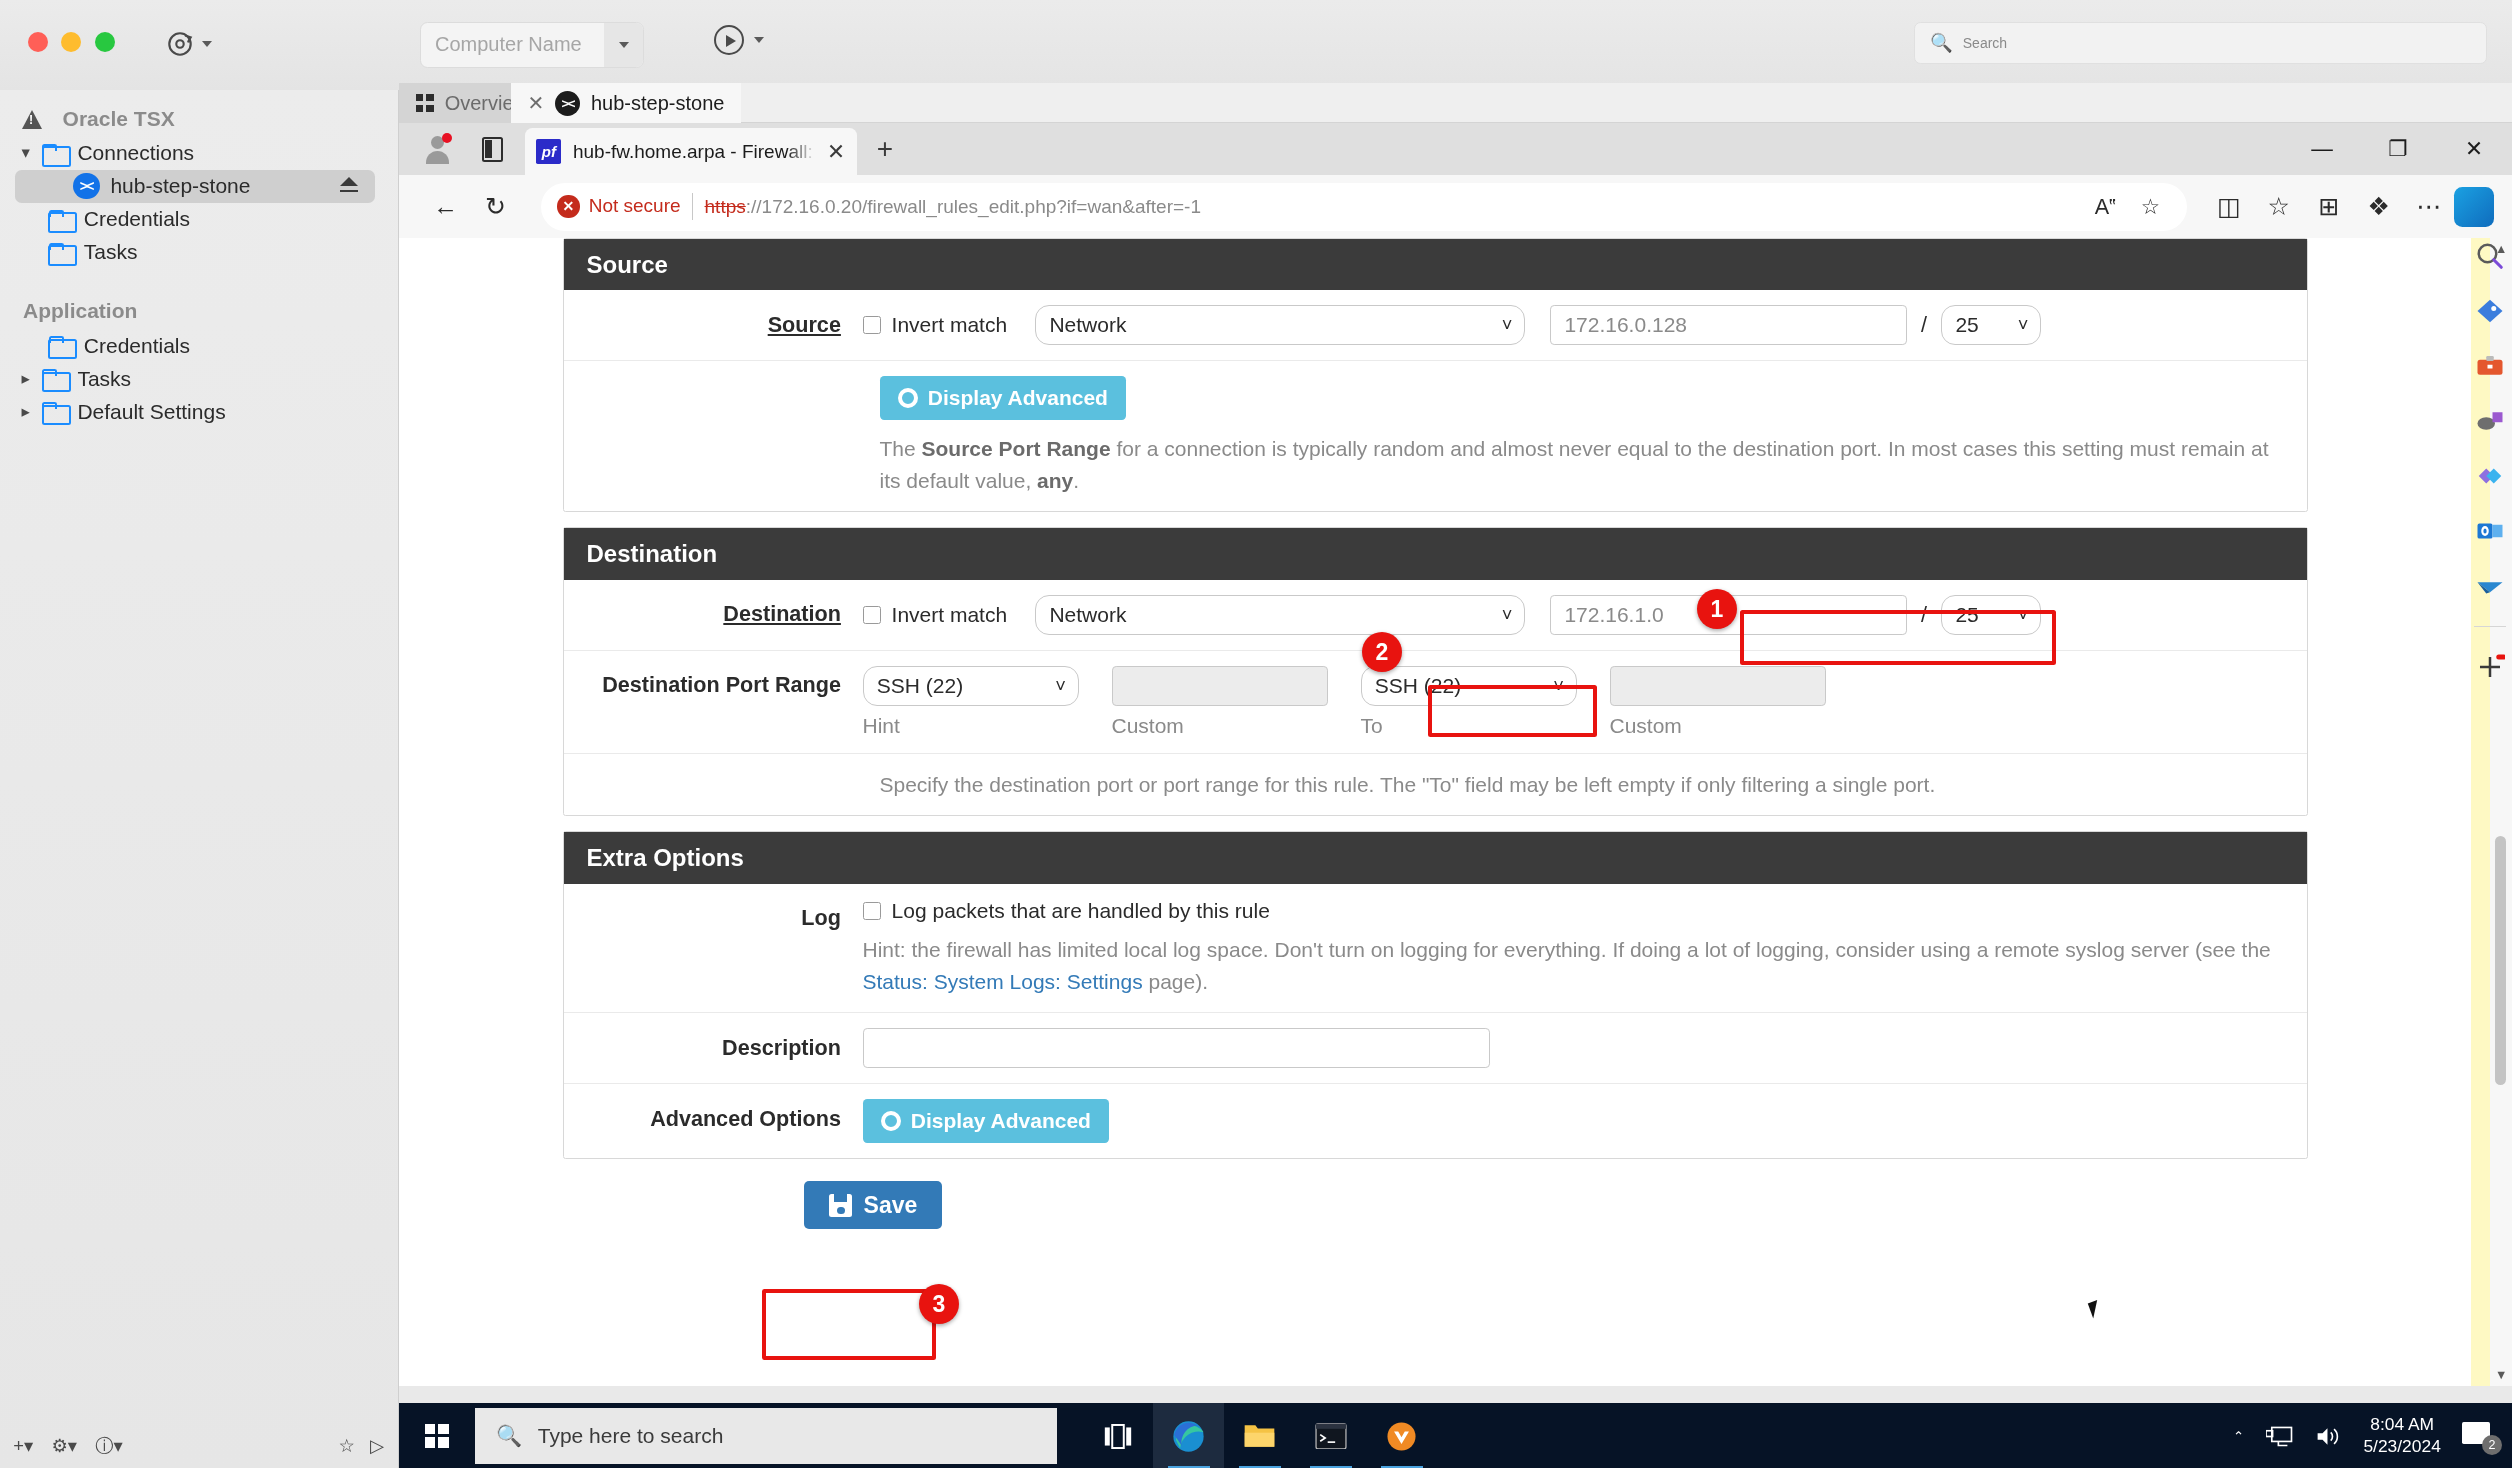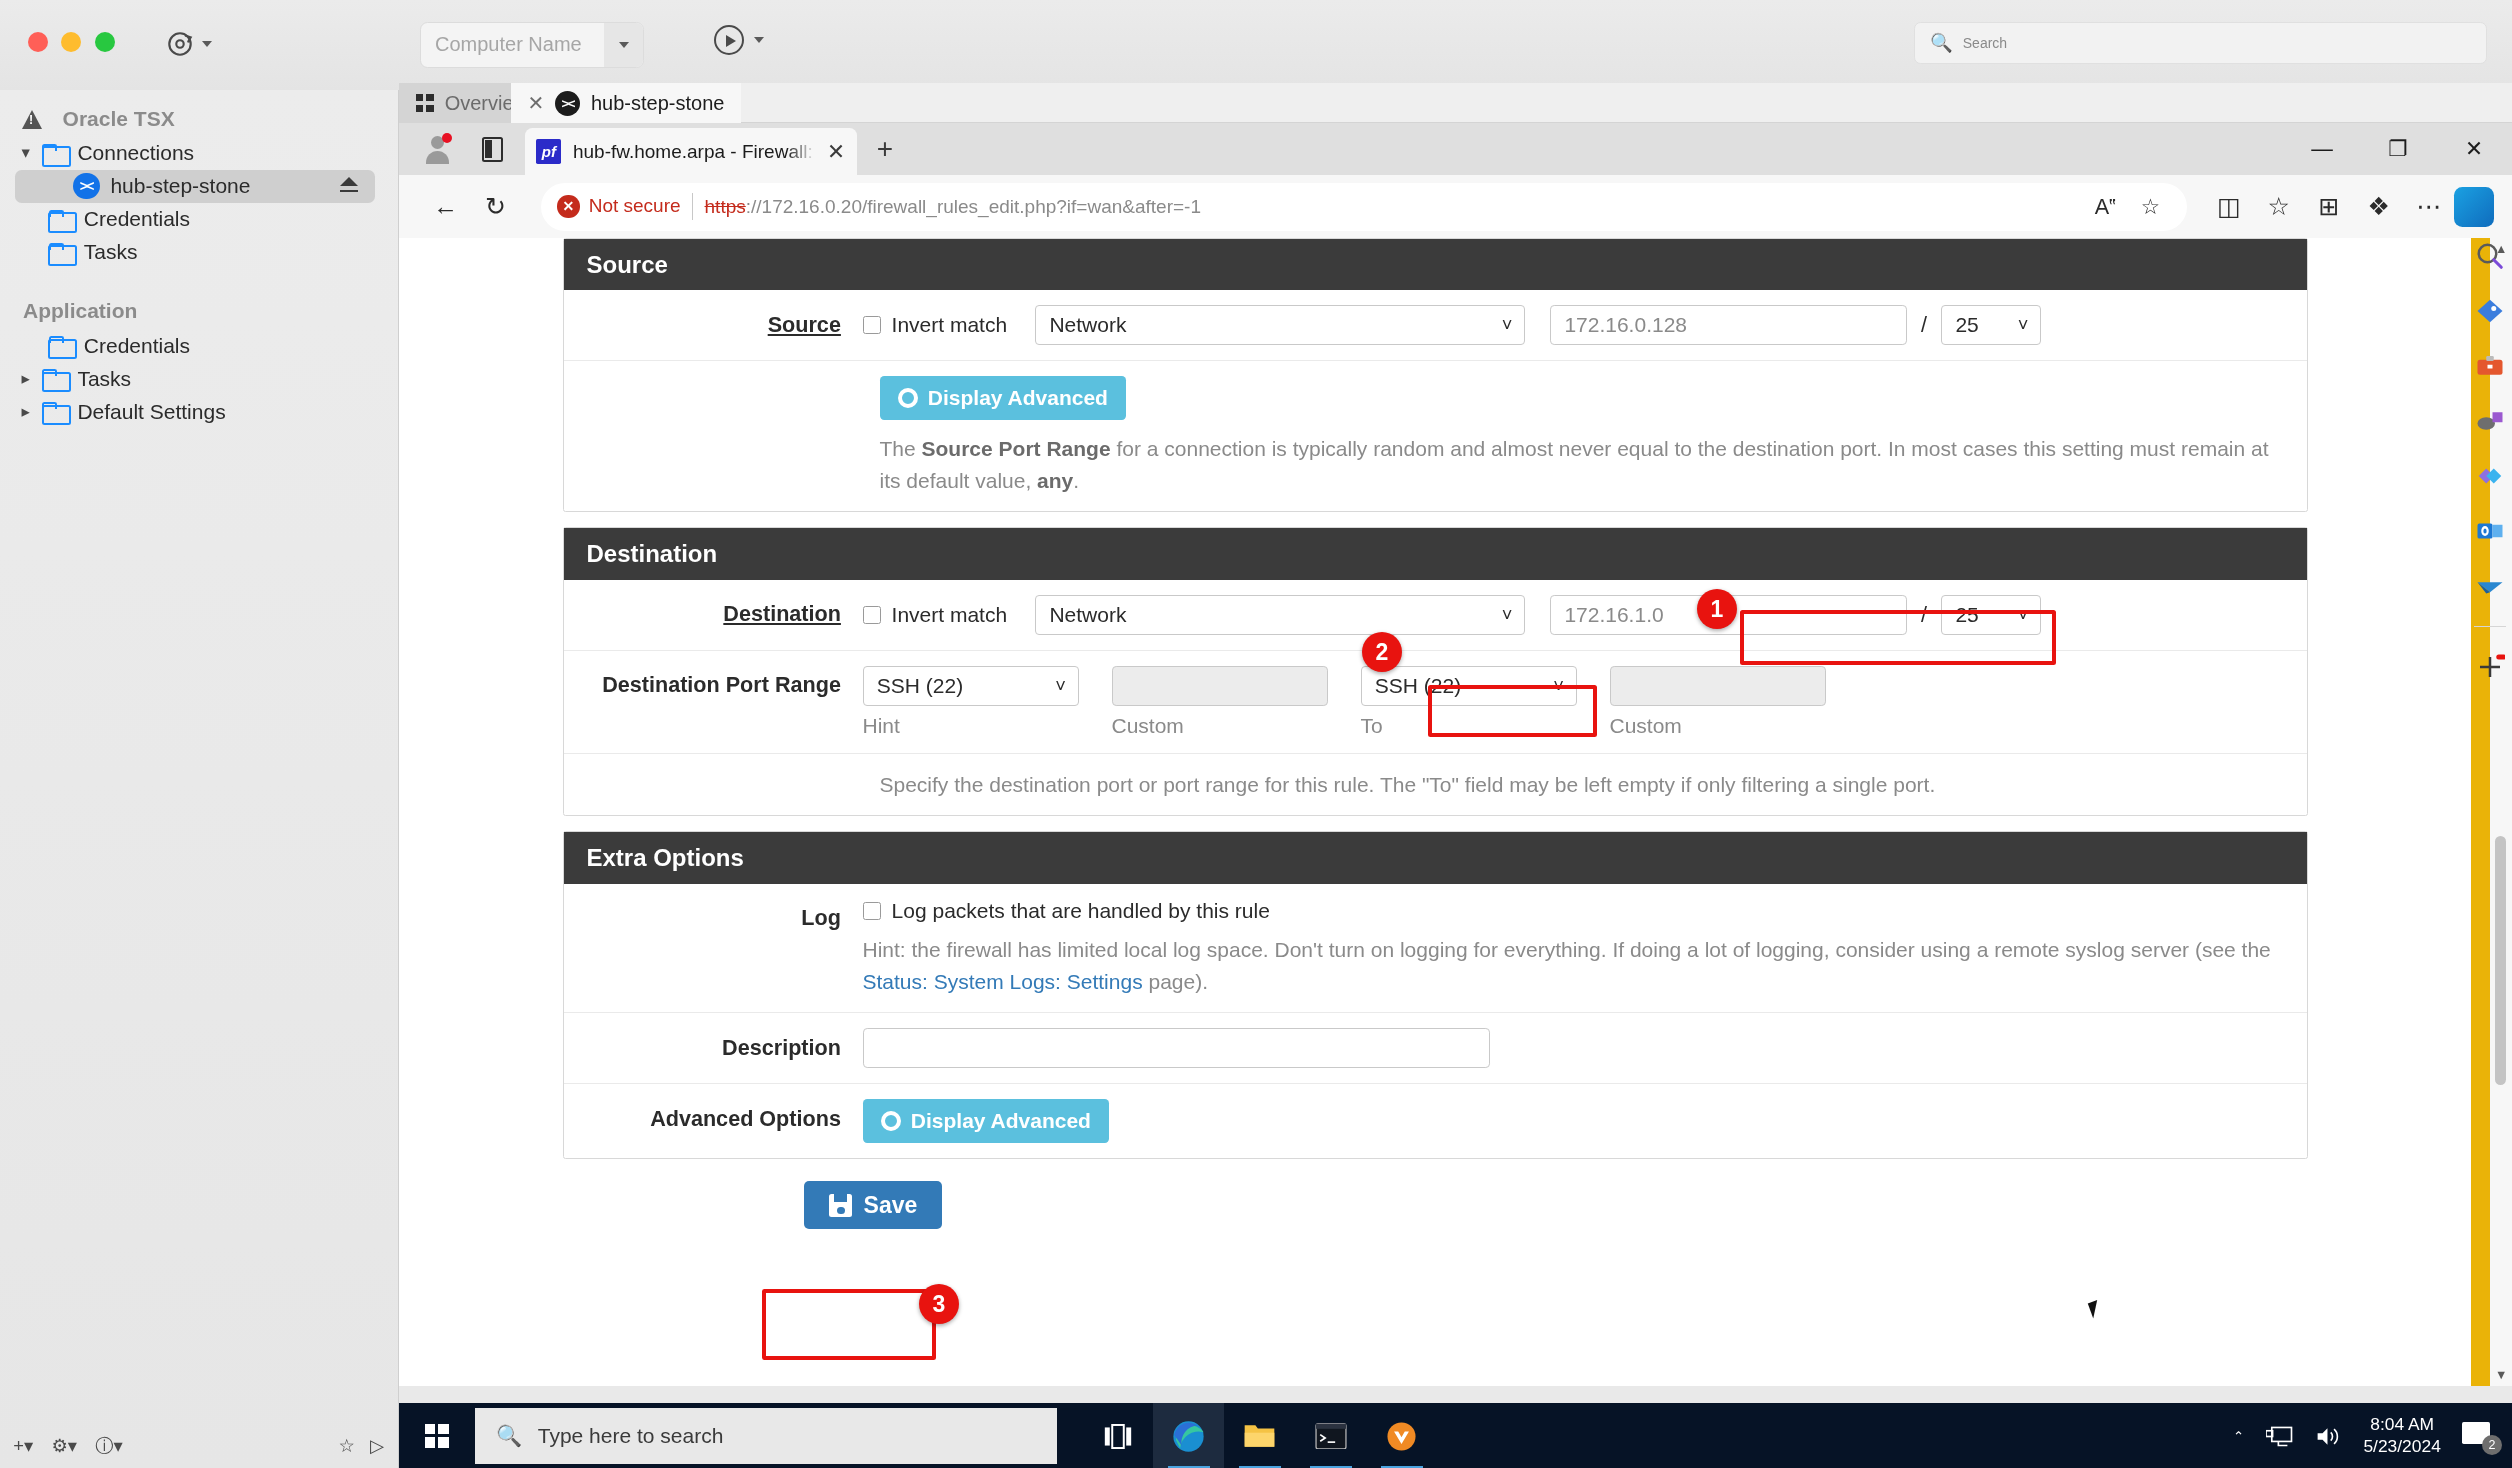--- a/index.html
+++ b/index.html
@@ -196,21 +196,21 @@
     width: 25px; height: 25px; border-radius: 50%;
     background: #1c1c1c; color: #fff;
     display:flex;align-items:center;justify-content:center;
     font-size: 13.3px; font-weight: bold; letter-spacing:-1.7px;
   }
 
   
   .edge-window {
     position: absolute; left: 399px; top: 123px;
     width: 2113px; height: 1263px;
-    background: #eab308;
+    background: #fef9c3;
   }
   .edge-tabbar {
     position: absolute; left:0; top:0; width:2113px; height: 52px;
     background: #dfdfdf;
     display: flex; align-items: center;
   }
   .profile-ico {
     position: relative; margin-left: 21.6px; width: 33px; height: 33px;
   }
   .profile-ico .head {
@@ -327,21 +327,21 @@
   .row-body { flex: 1; display: flex; align-items: center; gap: 0; flex-wrap: wrap; }
 
   .cb-wrap { display: flex; align-items: center; gap: 10.8px; width: 166px; }
   .checkbox {
     width: 18.3px; height: 18.3px; border: 1.7px solid #9a9a9a;
     border-radius: 2.5px; background: #fff; flex: none;
   }
   .cb-label { font-size: 21px; color: #2b2b2b; }
 
   .sel {
-    height: 40px; border: 0.8px solid #c9c9c9; border-radius: 4px;
+    height: 40px; border: 0.8px solid #c9c9c9; border-radius: 14px;
     background: #fff; display: flex; align-items: center;
     padding: 0 11.6px 0 13.3px; font-size: 21px; color: #2b2b2b;
     position: relative;
   }
   .sel .carat {
     margin-left: auto; font-size: 18.3px; color: #2b2b2b;
   }
   .sel.w-network { width: 490px; }
   .sel.w-mask { width: 100px; }
   .sel.w-port { width: 216px; }

